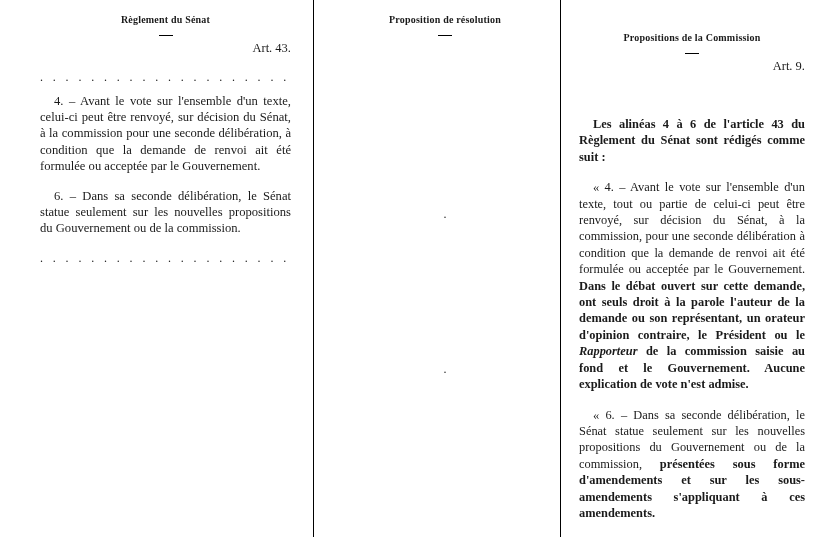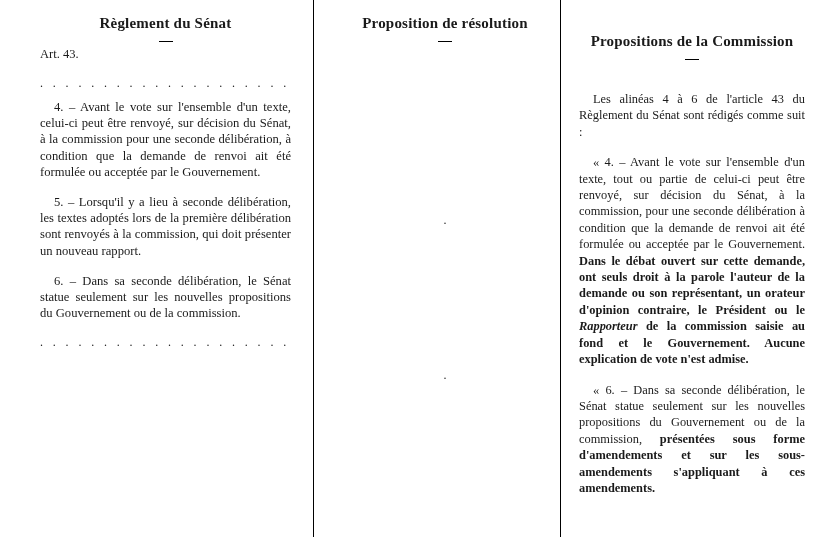--- a/index.html
+++ b/index.html
@@ -39,39 +39,39 @@
     padding: 14px 16px 0 32px;
     border-left: 1px solid #000;
     border-right: 1px solid #000;
   }
   .col-3 {
     width: 266px;
     padding: 32px 22px 0 18px;
   }
   .col-head {
     text-align: center;
-    font-size: 15px;
+    font-size: 10px;
     font-weight: bold;
     letter-spacing: 0.2px;
     line-height: 1.2;
   }
   .rule-dash {
     text-align: center;
     margin: 5px 0 4px 0;
     line-height: 6px;
     font-size: 12px;
   }
   .rule-dash span {
     display: inline-block;
     width: 14px;
     border-top: 1.6px solid #000;
     vertical-align: middle;
   }
   .art {
-    text-align: left;
+    text-align: right;
     font-size: 12.5px;
     margin-top: 2px;
   }
   .dots {
     font-size: 12px;
     letter-spacing: 3.4px;
     color: #222;
     margin: 14px 0 0 0;
     white-space: nowrap;
     overflow: hidden;
@@ -85,21 +85,22 @@
     hyphens: auto;
   }
   .col-3 p.body {
     font-size: 12.4px;
     line-height: 16.4px;
   }
   p.first-para {
     margin-top: 8px;
   }
   p.lead {
-    margin-top: 30px;
+    margin-top: 42px;
+    font-weight: bold;
   }
   .b {
     font-weight: bold;
   }
   .it {
     font-style: italic;
   }
   .gap-big { margin-top: 38px; }
   .dots-bottom {
     margin-top: 6px;
@@ -121,35 +122,35 @@
 <div class="page">
   <div class="columns">
 
     <div class="col col-1">
       <div class="col-head">Règlement du Sénat</div>
       <div class="rule-dash"><span></span></div>
       <div class="art">Art. 43.</div>
       <div class="dots">. . . . . . . . . . . . . . . . . . . . . . . . . . . . . . . . . . . . . . . . .</div>
 
       <p class="body first-para">4. – Avant le vote sur l'ensemble d'un texte, celui-ci peut être renvoyé, sur décision du Sénat, à la commission pour une seconde délibération, à condition que la demande de renvoi ait été formulée ou acceptée par le Gouvernement.</p>
-      <p class="body gap-big">5. – Lorsqu'il y a lieu à seconde délibération, les textes adoptés lors de la première délibération sont renvoyés à la commission, qui doit présenter un nouveau rapport.</p>
       <p class="body">6. – Dans sa seconde délibération, le Sénat statue seulement sur les nouvelles propositions du Gouvernement ou de la commission.</p>
       <div class="dots dots-bottom">. . . . . . . . . . . . . . . . . . . . . . . . . . . . . . . . . . . . . . . . .</div>
     </div>
 
     <div class="col col-2">
       <div class="col-head">Proposition de résolution</div>
       <div class="rule-dash"><span></span></div>
       <div class="centerdot">.</div>
       <div class="centerdot2">.</div>
     </div>
 
     <div class="col col-3">
       <div class="col-head">Propositions de la Commission</div>
       <div class="rule-dash"><span></span></div>
+      <div class="art">Art. 9.</div>
 
       <p class="body lead">Les alinéas 4 à 6 de l'article 43 du Règlement du Sénat sont rédigés comme suit :</p>
 
       <p class="body"><span>« 4. – Avant le vote sur l'ensemble d'un texte, tout ou partie de celui-ci peut être renvoyé, sur décision du Sénat, à la commission, pour une seconde délibération à condition que la demande de renvoi ait été formulée ou acceptée par le Gouvernement. </span><span class="b">Dans le débat ouvert sur cette demande, ont seuls droit à la parole l'auteur de la demande ou son représentant, un orateur d'opinion contraire, le Président ou le </span><span class="b it">Rapporteur</span><span class="b"> de la commission saisie au fond et le Gouvernement. Aucune explication de vote n'est admise.</span></p>
 
 
       <p class="body"><span>« 6. – Dans sa seconde délibération, le Sénat statue seulement sur les nouvelles propositions du Gouvernement ou de la commission, </span><span class="b">présentées sous forme d'amendements et sur les sous-amendements s'appliquant à ces amendements.</span></p>
     </div>
 
   </div>

